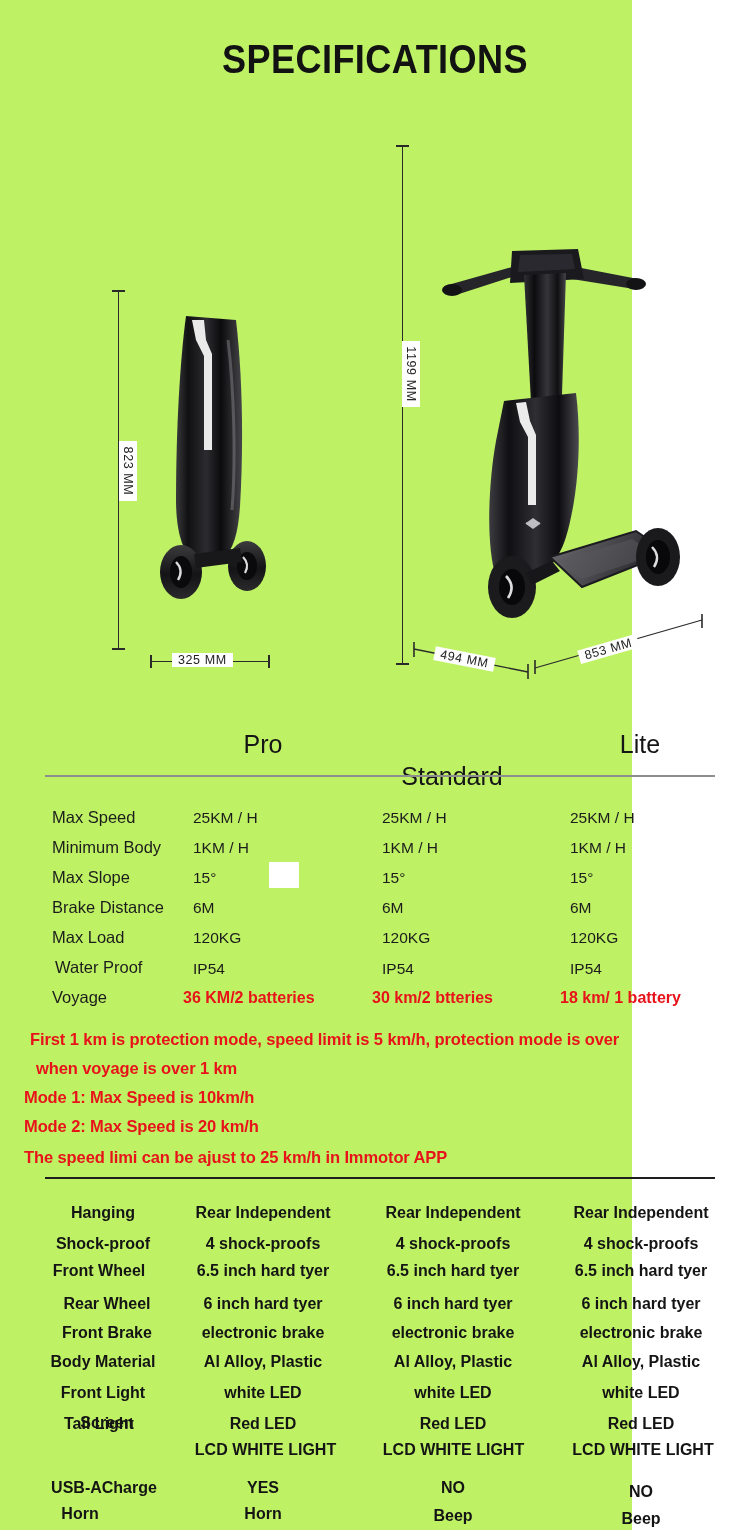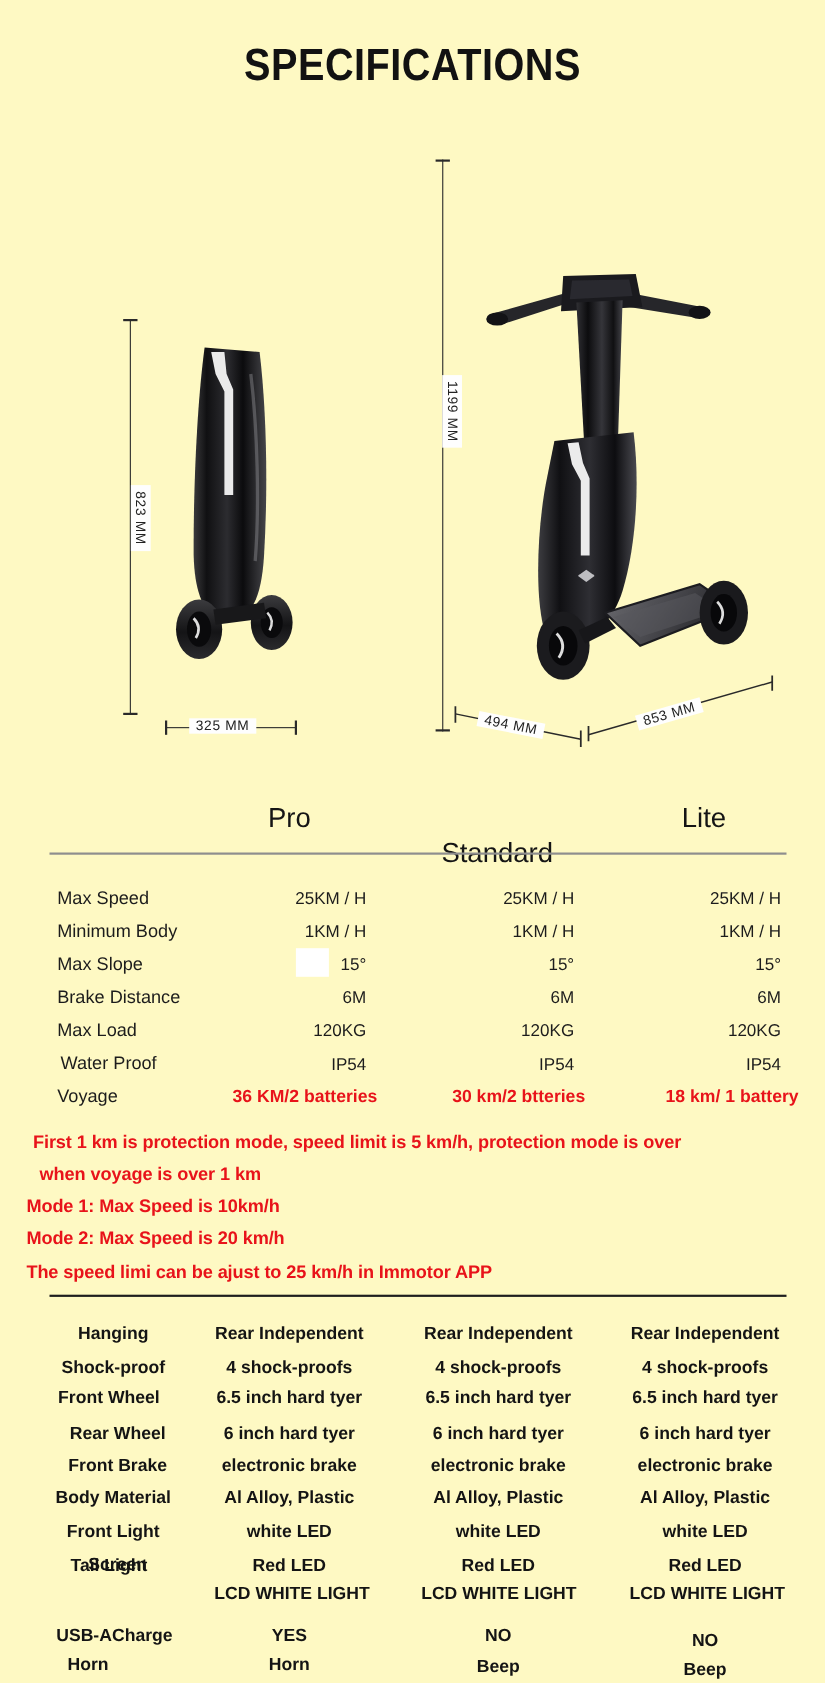--- a/index.html
+++ b/index.html
@@ -6,23 +6,23 @@
   html, body {
     width: 750px;
     height: 1530px;
     background: #ffffff;
     font-family: "Liberation Sans", sans-serif;
     color: #1a1a1a;
     overflow: hidden;
   }
   #page {
     position: relative;
-    width: 750px;
+    width: 632px;
     height: 1530px;
-    background: #fef9c3;
+    background: #bef264;
   }
 
   
   .title {
     position: absolute;
     left: 0; top: 36px;
     width: 750px;
     text-align: center;
     font-size: 41px;
     font-weight: 700;
@@ -116,21 +116,21 @@
     left: 52px;
     font-size: 16.5px;
     color: #1c1c1c;
     white-space: nowrap;
     font-weight: 400;
   }
   .urow-val {
     position: absolute;
     font-size: 15.5px;
     color: #1c1c1c;
-    text-align: right;
+    text-align: left;
     white-space: nowrap;
     font-weight: 400;
   }
   .urow-val.red {
     color: #e8131a;
     font-weight: 700;
     font-size: 16px;
   }
 
   .note {

